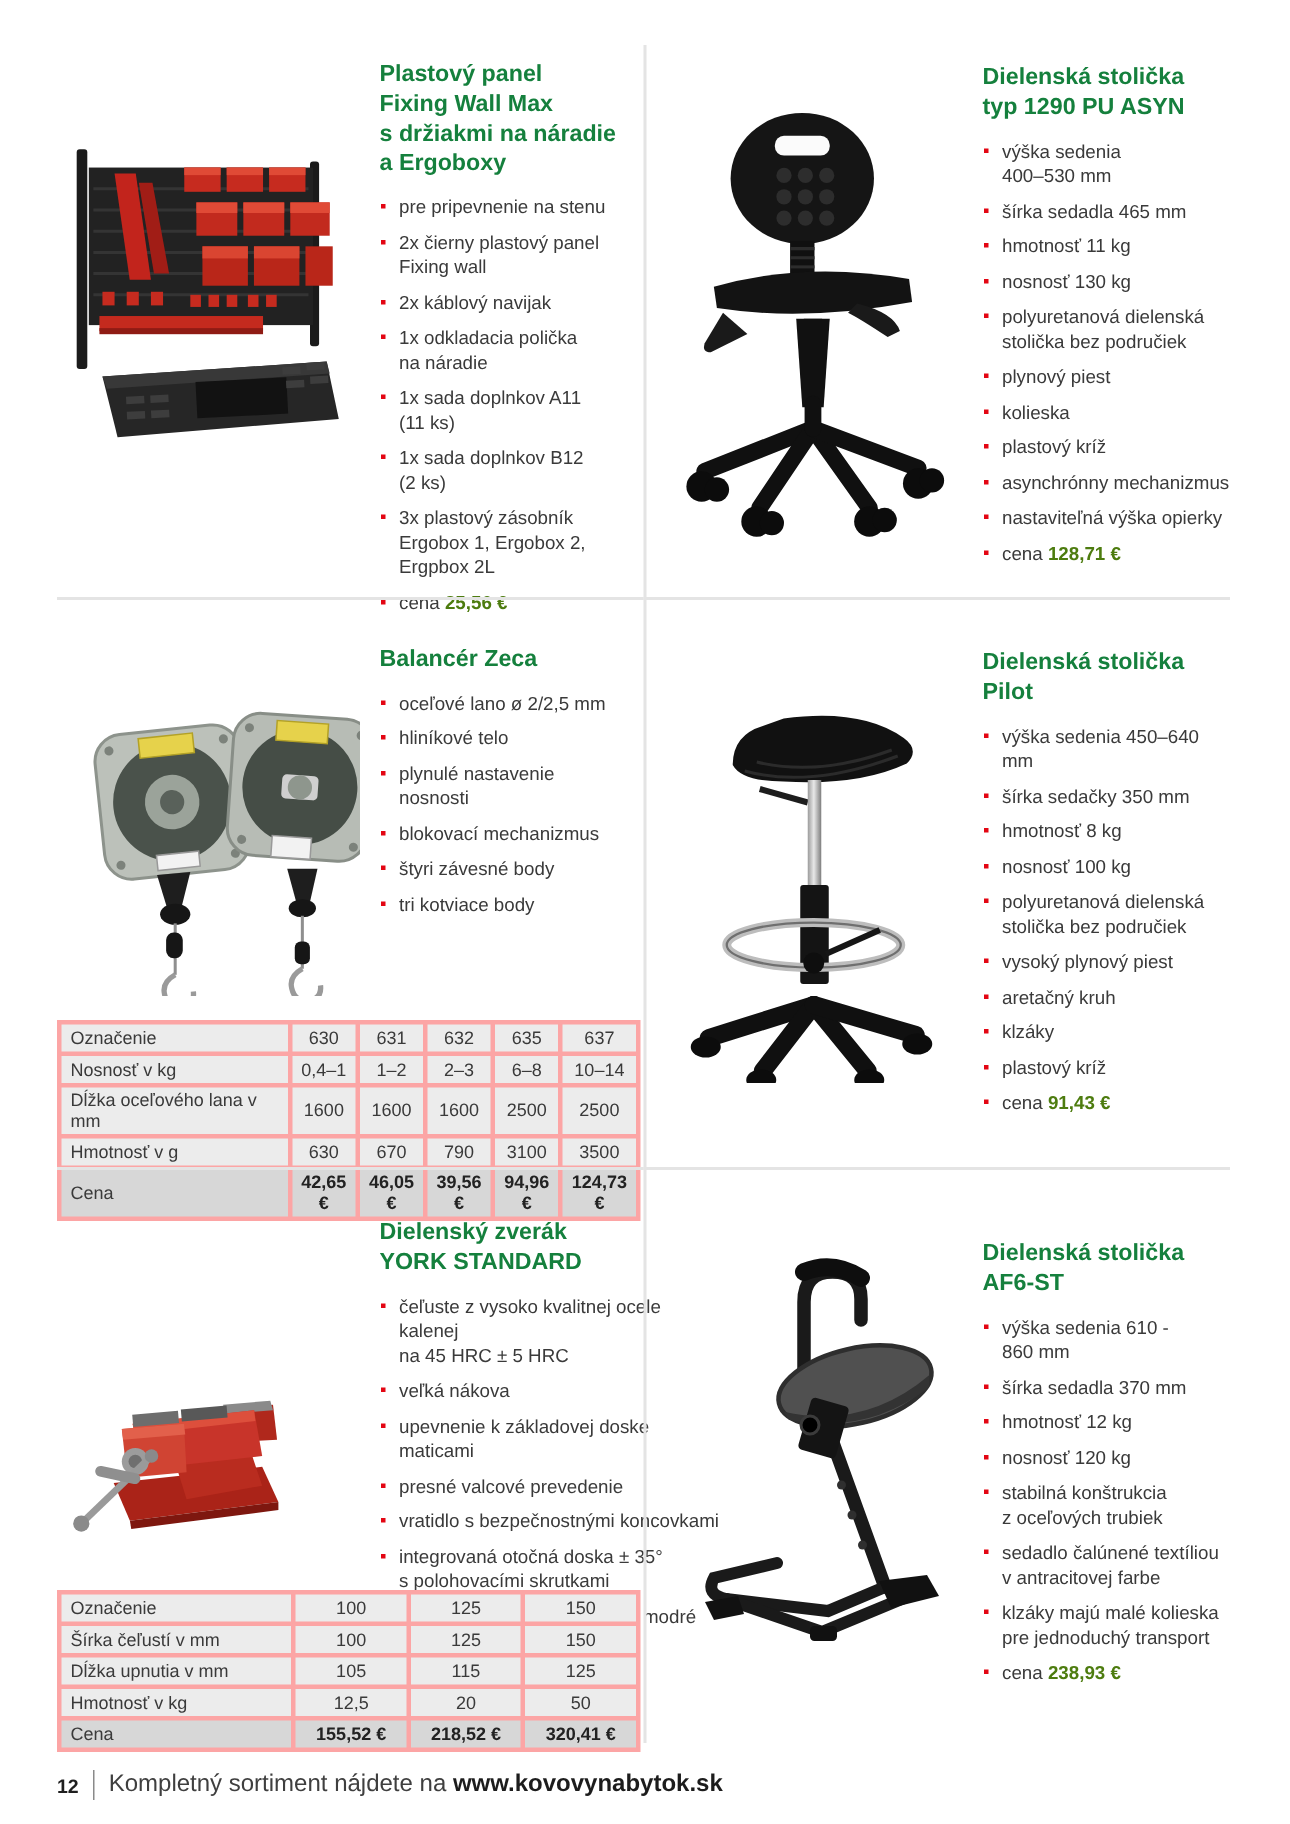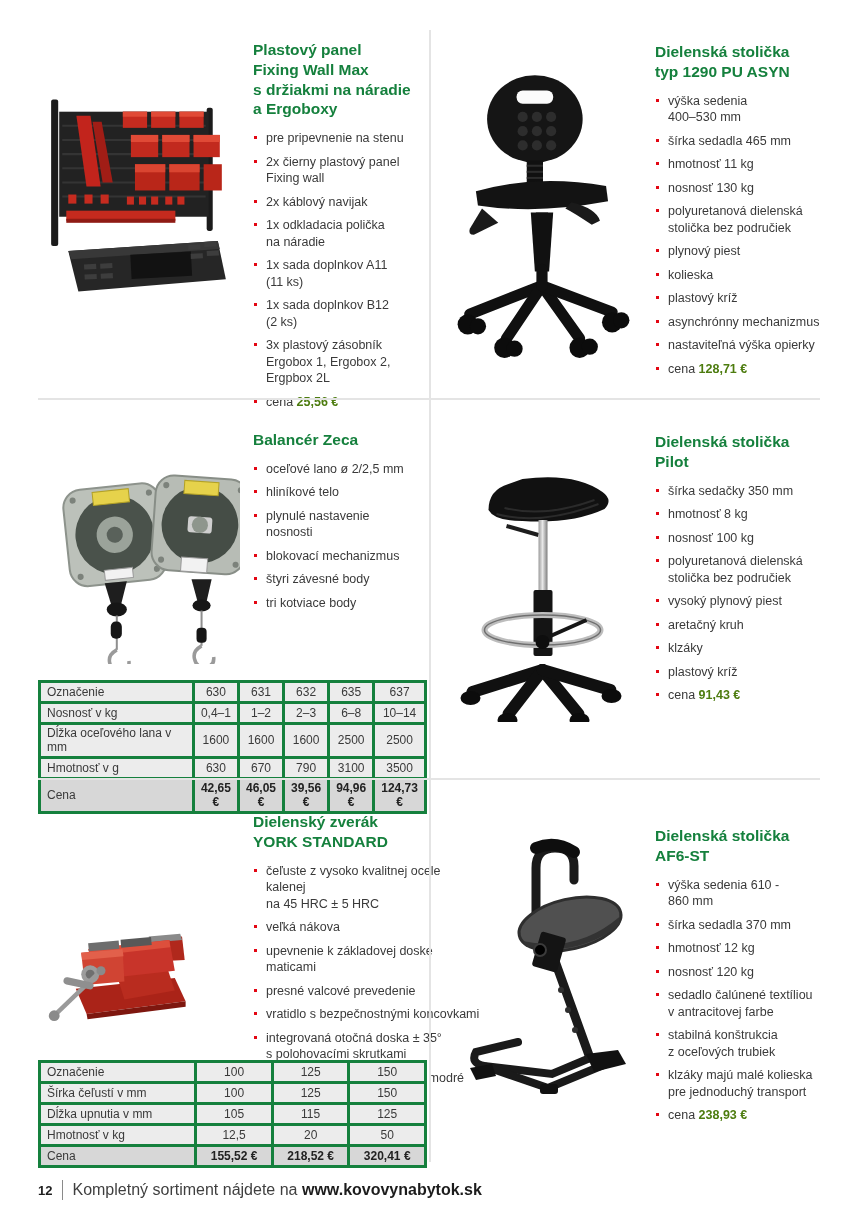--- a/index.html
+++ b/index.html
@@ -26,21 +26,21 @@
   ul.bullets li,.price-line{display:flex;margin:0 0 7px 0;}
   .bm{
     flex:0 0 auto;width:3px;height:3px;background:#e30613;margin:6px 9px 0 1px;
   }
   .bt{font-size:12.5px;line-height:1.32;white-space:pre-line;color:#3a3a3a;}
   .price-line b{color:#4d7c0f;}
   .img-box{position:absolute;}
   .img-box svg{width:100%;height:100%;display:block;}
   table.spec{
     position:absolute;left:0;top:280px;width:389px;
-    border-collapse:separate;border-spacing:3px;background:#15803d;
+    border-collapse:separate;border-spacing:3px;background:#fca5a5;
   }
   table.spec td{
     background:#ececec;font-size:12px;padding:1px 6px 2px 6px;
     text-align:center;color:#3a3a3a;height:15px;
   }
   table.spec td.row-label{text-align:left;width:41%;}
   table.spec tr.price-row td{background:#d7d7d7;}
   table.spec tr.price-row td:not(.row-label){font-weight:bold;color:#222;}
   .footer{
     position:absolute;left:38px;bottom:16px;display:flex;align-items:center;
@@ -435,20 +435,24 @@
           <ellipse cx="129" cy="278" rx="10" ry="7"></ellipse>
             <ellipse cx="161" cy="254" rx="10" ry="7"></ellipse>
         </g>
       </svg>
     </div>
     <div class="text-col">
       <h2 class="title">Dielenská stolička
 Pilot</h2>
       <ul class="bullets">
 
+          <li>
+            <span class="bm"></span>
+            <span class="bt">výška sedenia 450–640 mm</span>
+          </li>
 
           <li>
             <span class="bm"></span>
             <span class="bt">šírka sedačky 350 mm</span>
           </li>
 
           <li>
             <span class="bm"></span>
             <span class="bt">hmotnosť 8 kg</span>
           </li>
@@ -642,28 +646,28 @@
             <span class="bt">hmotnosť 12 kg</span>
           </li>
 
           <li>
             <span class="bm"></span>
             <span class="bt">nosnosť 120 kg</span>
           </li>
 
           <li>
             <span class="bm"></span>
+            <span class="bt">stabilná konštrukcia
+z oceľových trubiek</span>
+          </li>
+
+          <li>
+            <span class="bm"></span>
             <span class="bt">sedadlo čalúnené textíliou
 v antracitovej farbe</span>
-          </li>
-
-          <li>
-            <span class="bm"></span>
-            <span class="bt">stabilná konštrukcia
-z oceľových trubiek</span>
           </li>
 
           <li>
             <span class="bm"></span>
             <span class="bt">klzáky majú malé kolieska
 pre jednoduchý transport</span>
           </li>
         </ul>
       <div class="price-line">
         <span class="bm"></span>

